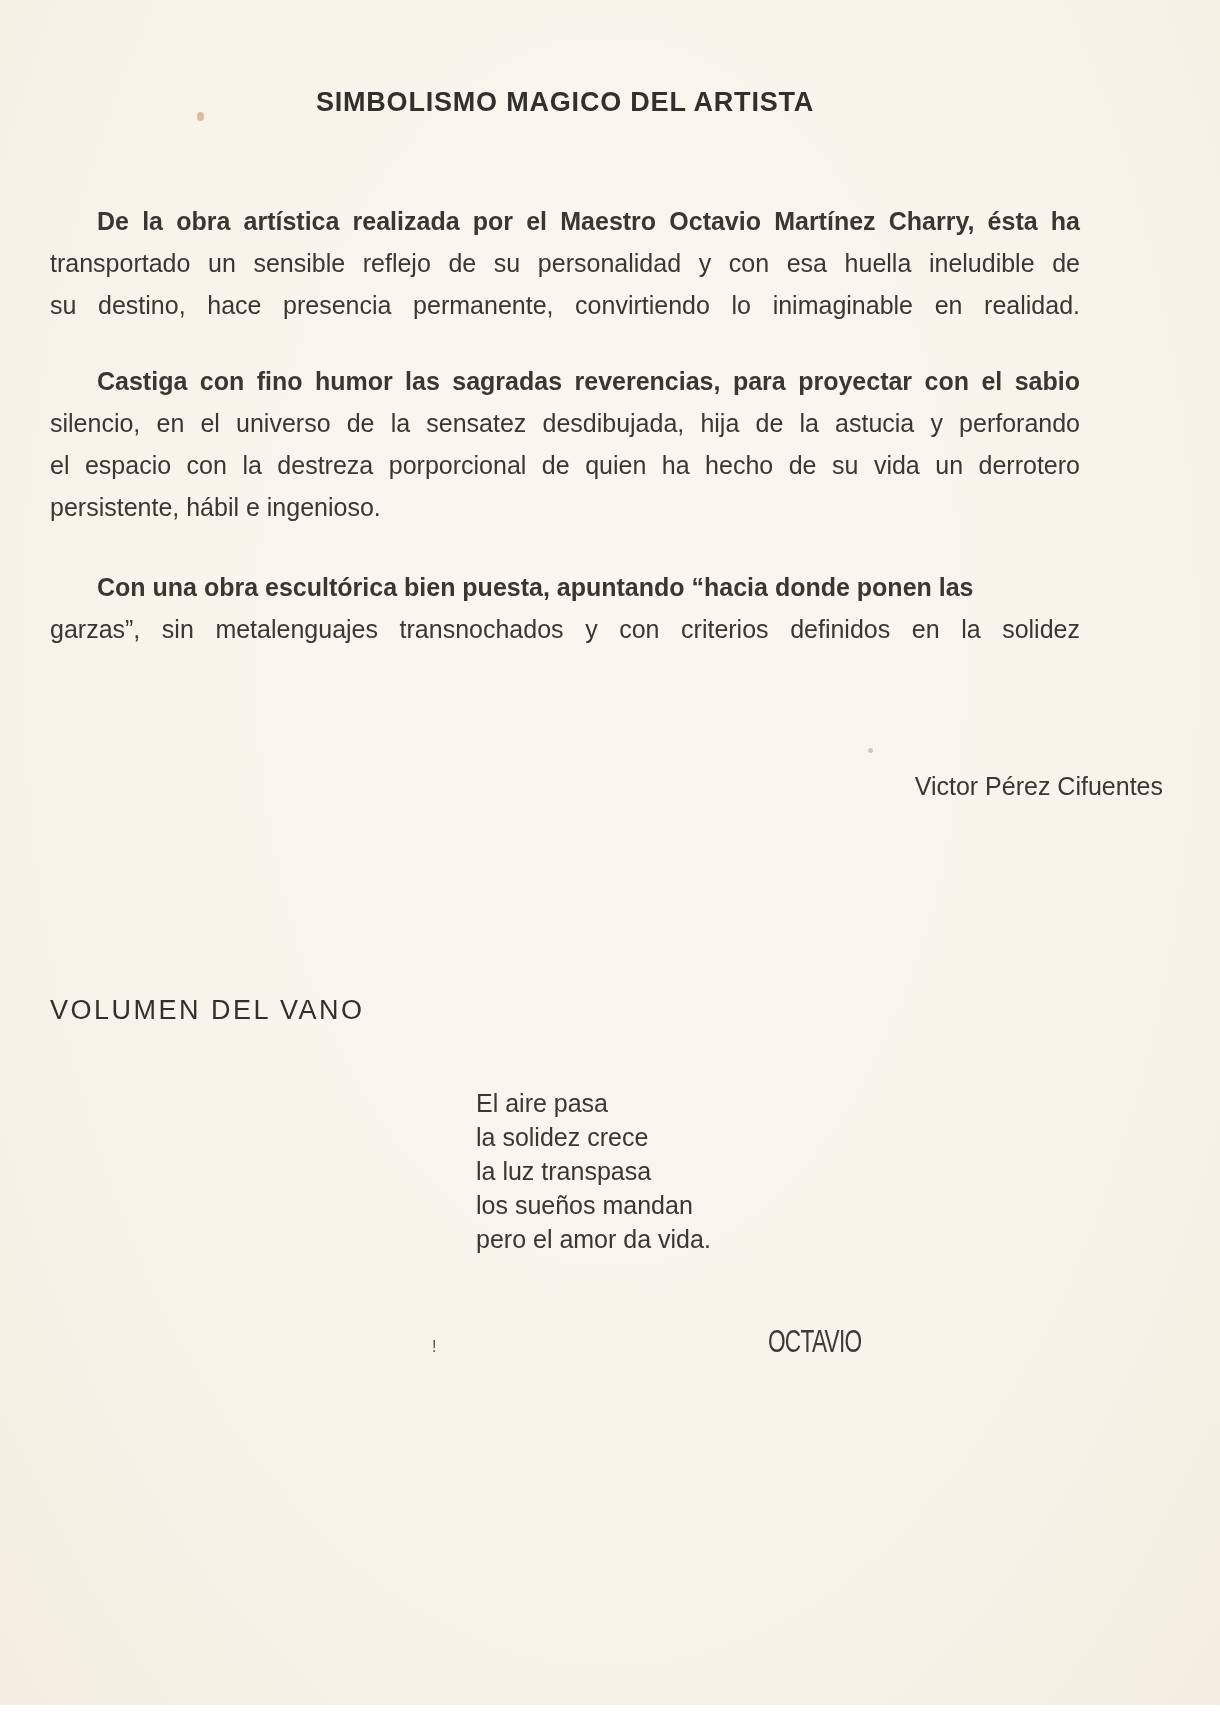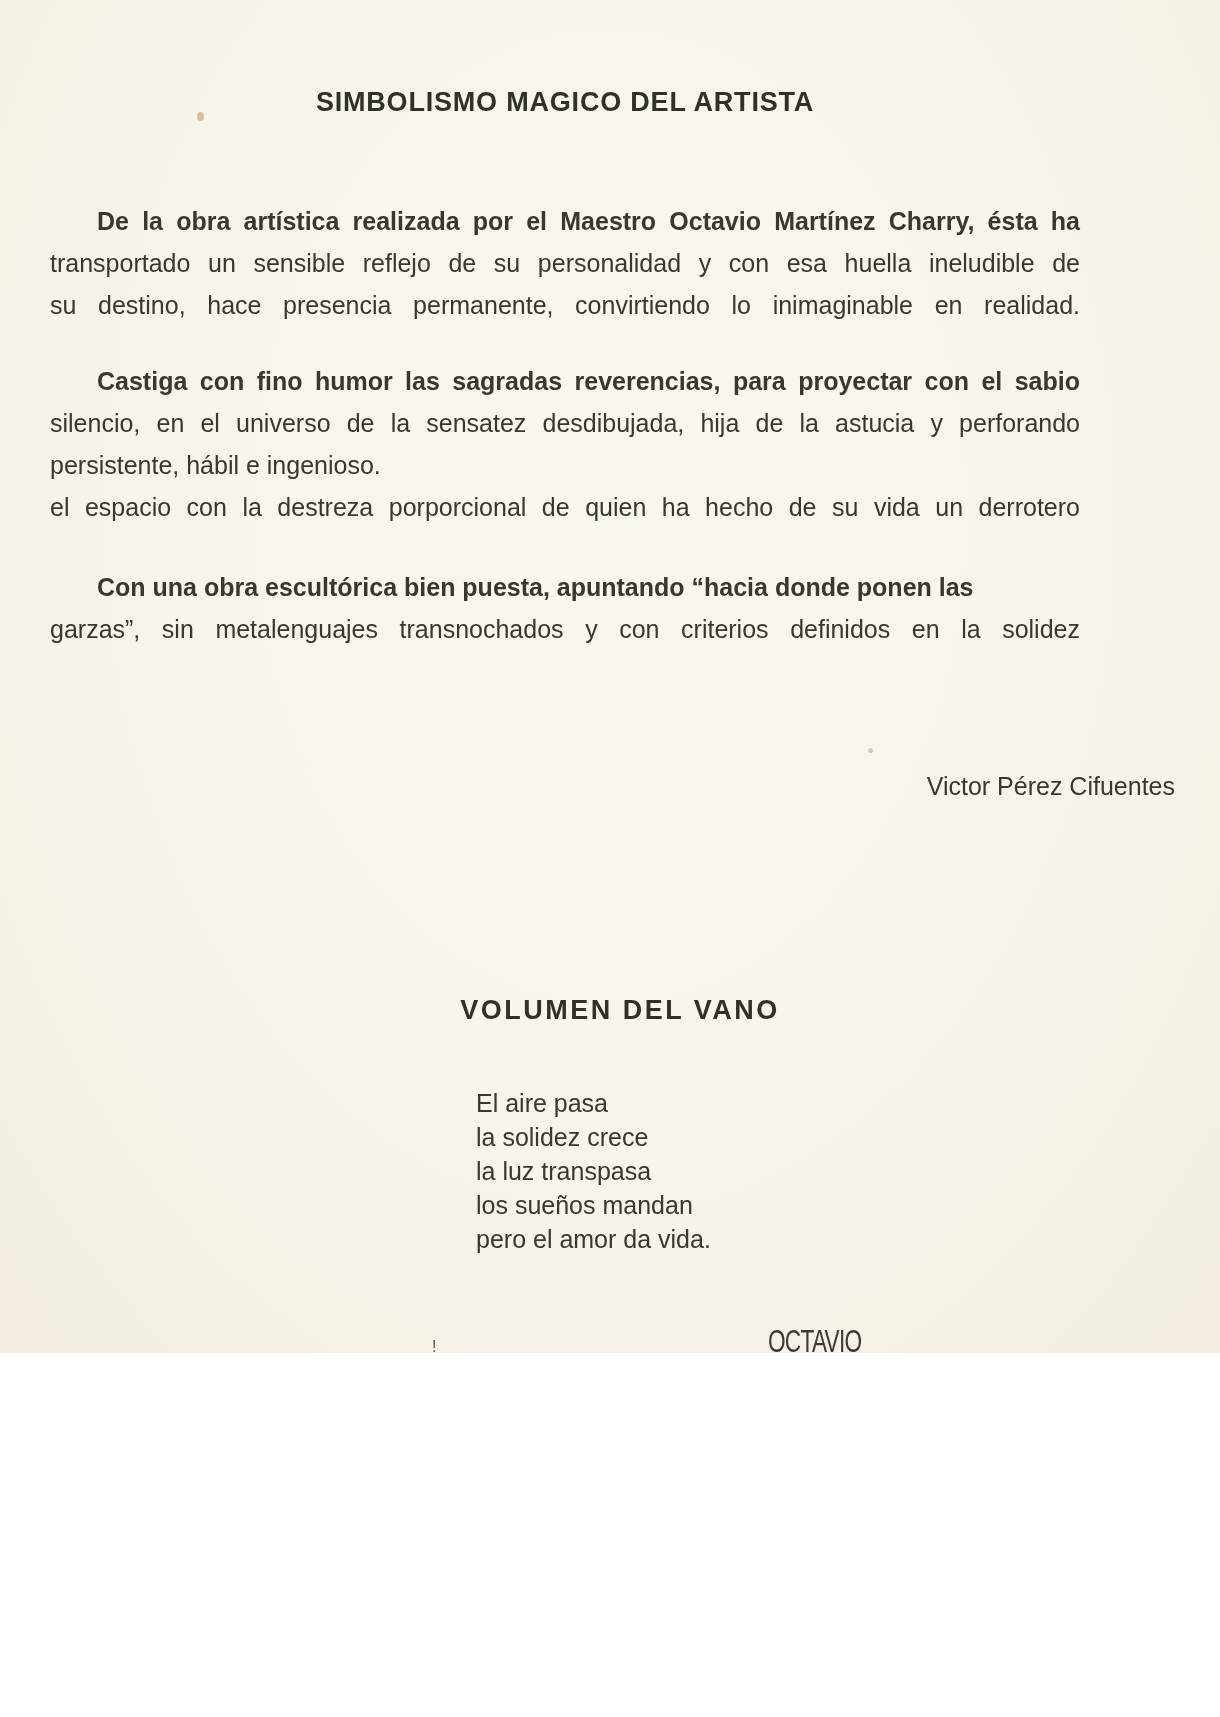--- a/index.html
+++ b/index.html
@@ -1,21 +1,21 @@
 <!DOCTYPE html>
 <html><head>
 <meta charset="utf-8">
 <style>
   html, body { margin: 0; padding: 0; }
   body {
     width: 1220px; height: 1717px; overflow: hidden;
     font-family: "Liberation Sans", sans-serif;
   }
   .page {
-    position: relative; width: 1220px; height: 1353px;
+    position: relative; width: 1220px; height: 1705px;
     background: radial-gradient(ellipse at 50% 38%, #faf7ef 0%, #f8f4ea 55%, #f3eee1 100%);
     color: #3a3631;
   }
   .doc-title {
     position: absolute; left: 50px; width: 1030px; top: 87px;
     margin: 0; text-align: center;
     font-size: 27px; font-weight: bold; letter-spacing: 0.8px;
     color: #32302c;
   }
   .para {
@@ -23,26 +23,26 @@
     font-size: 25px; line-height: 42px;
   }
   .para-1 { top: 200px; }
   .para-2 { top: 360px; }
   .para-3 { top: 566px; }
   .line { text-align: justify; text-justify: inter-word; }
   .line.fill { text-align-last: justify; }
   .para .line:first-child { text-indent: 47px; font-weight: bold; }
   .byline {
     position: absolute; left: 0; top: 771px; width: 1163px;
-    text-align: right; font-size: 25px; line-height: 30px; margin-left: 12px;
+    text-align: right; font-size: 25px; line-height: 30px;
   }
   .poem-title {
     position: absolute; left: 50px; width: 1140px; top: 995px;
-    margin: 0; text-align: center;
-    font-size: 27px; font-weight: bold; letter-spacing: 2.5px;
+    margin: 0; 
+    font-size: 27px; font-weight: normal; letter-spacing: 2.5px;
     color: #32302c;
   }
   .poem {
     position: absolute; left: 476px; top: 1086px;
     font-size: 25px; line-height: 34px;
   }
   .poem .line { text-align: center; text-align-last: left; }
   .poem-signature {
     position: absolute; left: 768px; top: 1324px;
     font-size: 31px; letter-spacing: -1px;
@@ -67,22 +67,22 @@
   <h1 class="doc-title">SIMBOLISMO MAGICO DEL ARTISTA</h1>
 
   <div class="para para-1">
       <div class="line fill"><span>De la obra artística realizada por el Maestro Octavio Martínez Charry, ésta ha</span></div>
       <div class="line fill"><span>transportado un sensible reflejo de su personalidad y con esa huella ineludible de</span></div>
       <div class="line fill"><span>su destino, hace presencia permanente, convirtiendo lo inimaginable en realidad.</span></div>
     </div>
   <div class="para para-2">
       <div class="line fill"><span>Castiga con fino humor las sagradas reverencias, para proyectar con el sabio</span></div>
       <div class="line fill"><span>silencio, en el universo de la sensatez desdibujada, hija de la astucia y perforando</span></div>
+      <div class="line fill"><span>el espacio con la destreza porporcional de quien ha hecho de su vida un derrotero</span></div>
       <div class="line"><span>persistente, hábil e ingenioso.</span></div>
-      <div class="line fill"><span>el espacio con la destreza porporcional de quien ha hecho de su vida un derrotero</span></div>
     </div>
   <div class="para para-3">
       <div class="line"><span>Con una obra escultórica bien puesta, apuntando “hacia donde ponen las</span></div>
       <div class="line fill"><span>garzas”, sin metalenguajes transnochados y con criterios definidos en la solidez</span></div>
     </div>
 
   <div class="byline">Victor Pérez Cifuentes</div>
 
   <h2 class="poem-title">VOLUMEN DEL VANO</h2>
 

